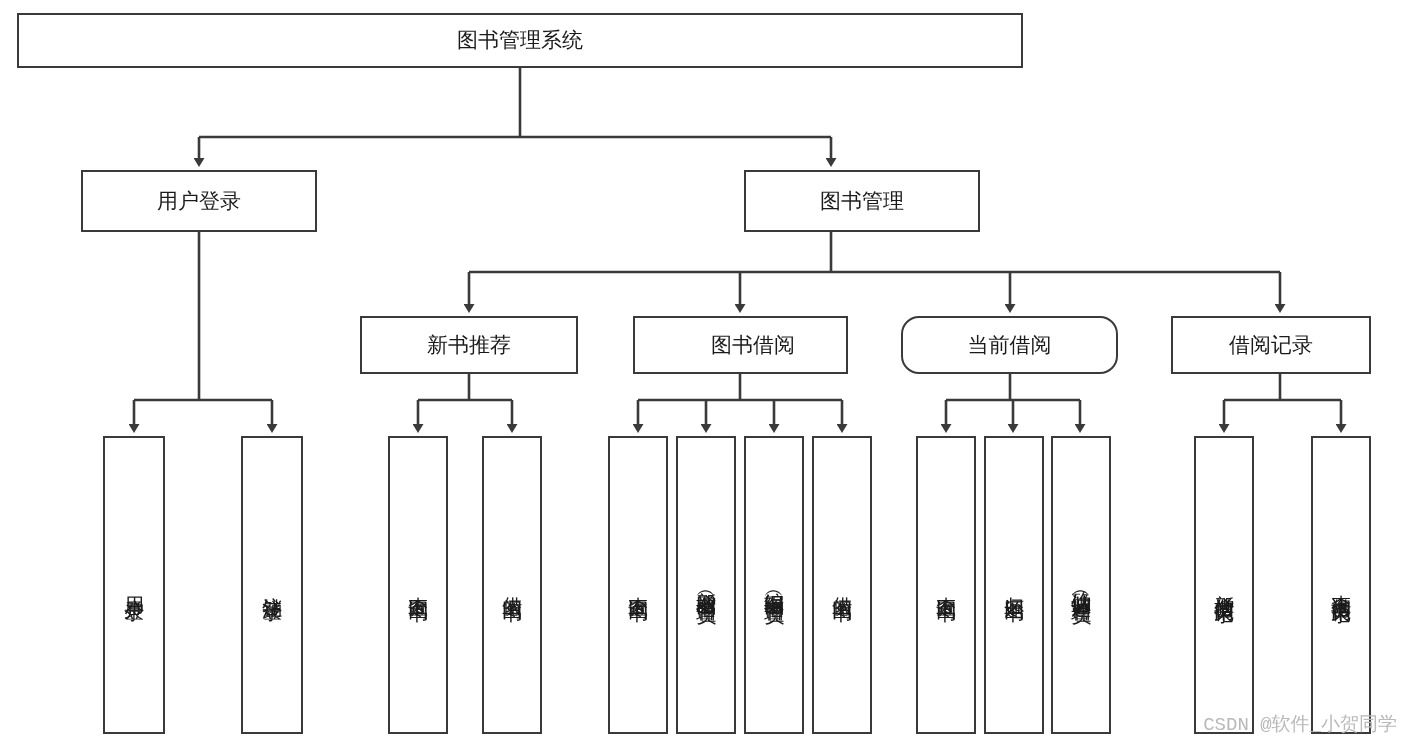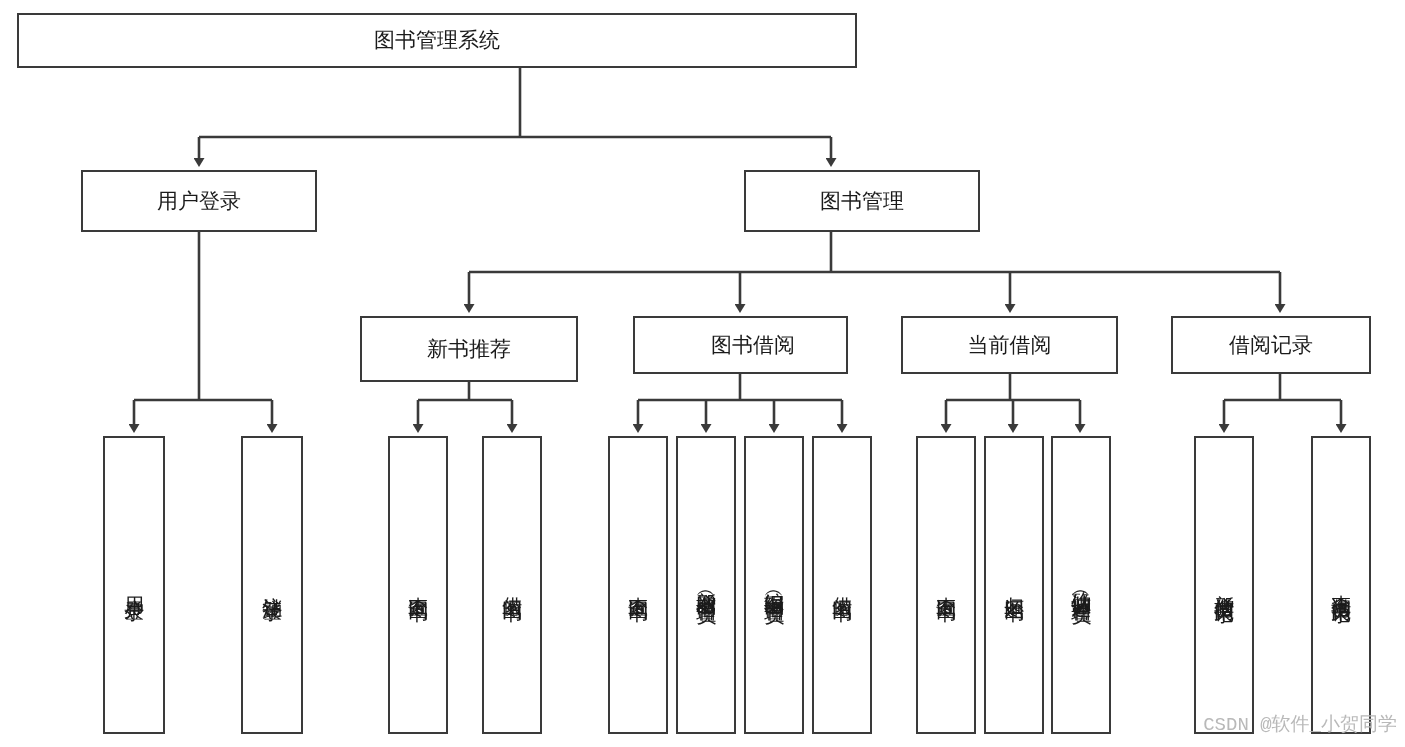--- a/index.html
+++ b/index.html
@@ -118,38 +118,38 @@
       <path d="M1013,400 L1013,425" marker-end="url(#arrow)"></path>
       <path d="M1080,400 L1080,425" marker-end="url(#arrow)"></path>
 
       <path d="M1280,374 L1280,400"></path>
       <path d="M1224,400 L1341,400"></path>
       <path d="M1224,400 L1224,425" marker-end="url(#arrow)"></path>
       <path d="M1341,400 L1341,425" marker-end="url(#arrow)"></path>
     </g>
   </svg>
 
-  <div class="node root" style="left:17px; top:13px; width:840px; height:55px;text-align:right;">
+  <div class="node root" style="left:17px; top:13px; width:1006px; height:55px;text-align:right;">
     <span>图书管理系统</span>
   </div>
 
   <div class="node horiz" style="left:81px; top:170px; width:236px; height:62px;">
     <span>用户登录</span>
   </div>
   <div class="node horiz" style="left:712px; top:170px; width:236px; height:62px;margin-left:32px;">
     <span>图书管理</span>
   </div>
 
-  <div class="node horiz" style="left:360px; top:316px; width:218px; height:66px;">
+  <div class="node horiz" style="left:360px; top:316px; width:218px; height:58px;">
     <span>新书推荐</span>
   </div>
   <div class="node horiz" style="left:633px; top:316px; width:215px; height:58px;padding-left:25px;">
     <span>图书借阅</span>
   </div>
-  <div class="node horiz" style="left:901px; top:316px; width:217px; height:58px;">
+  <div class="node horiz" style="left:901px; top:316px; width:217px; height:58px;border-radius:18px;">
     <span>当前借阅</span>
   </div>
   <div class="node horiz" style="left:1171px; top:316px; width:200px; height:58px;">
     <span>借阅记录</span>
   </div>
 
   <div class="node vert" style="left:103px; top:436px; width:62px; height:298px;">
     <span class="vlabel">用户登录</span>
   </div>
   <div class="node vert" style="left:241px; top:436px; width:62px; height:298px;">

